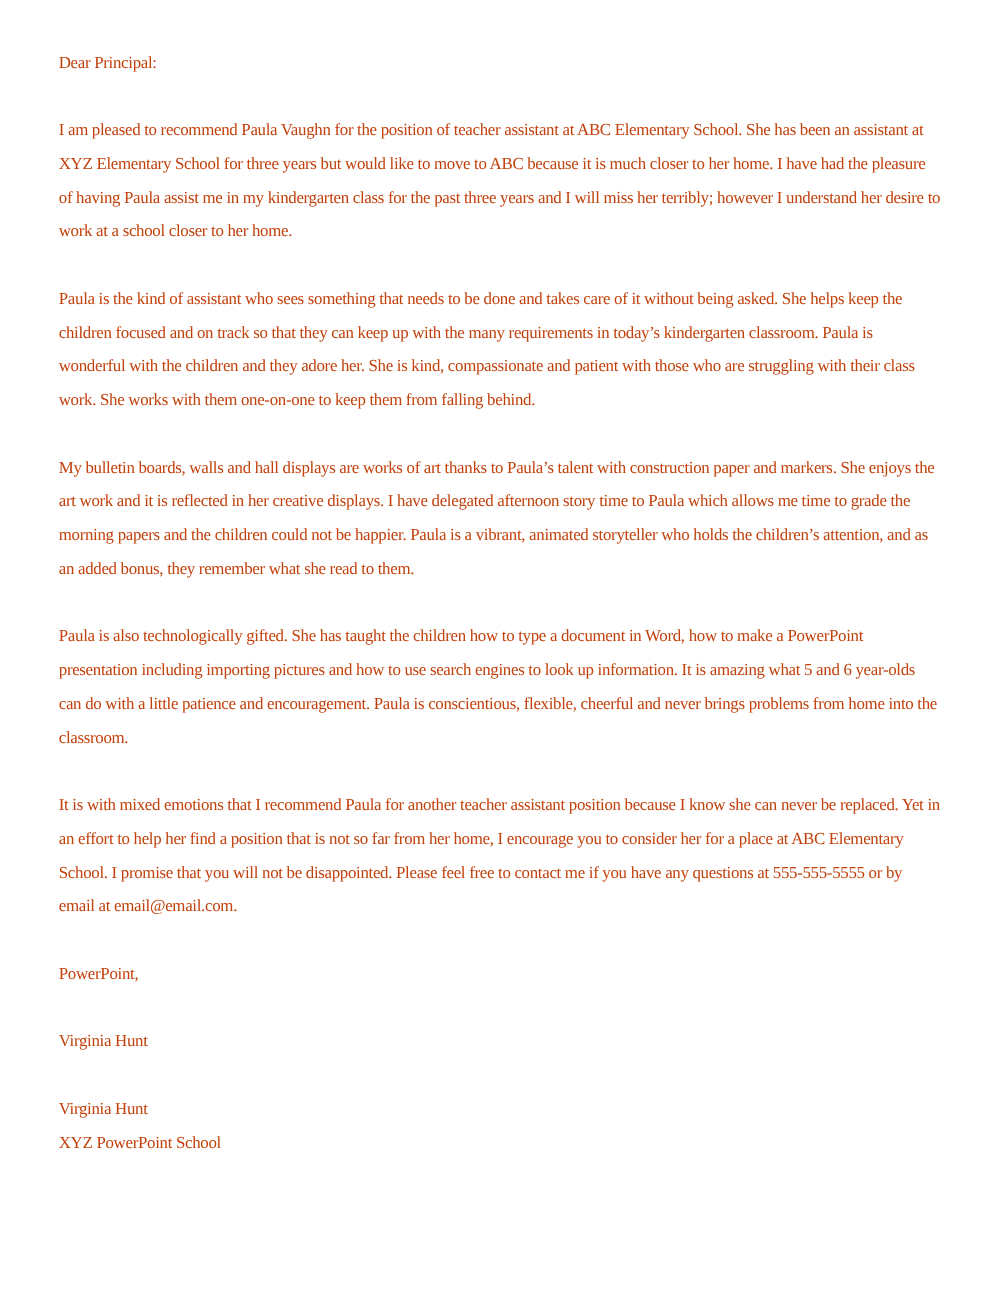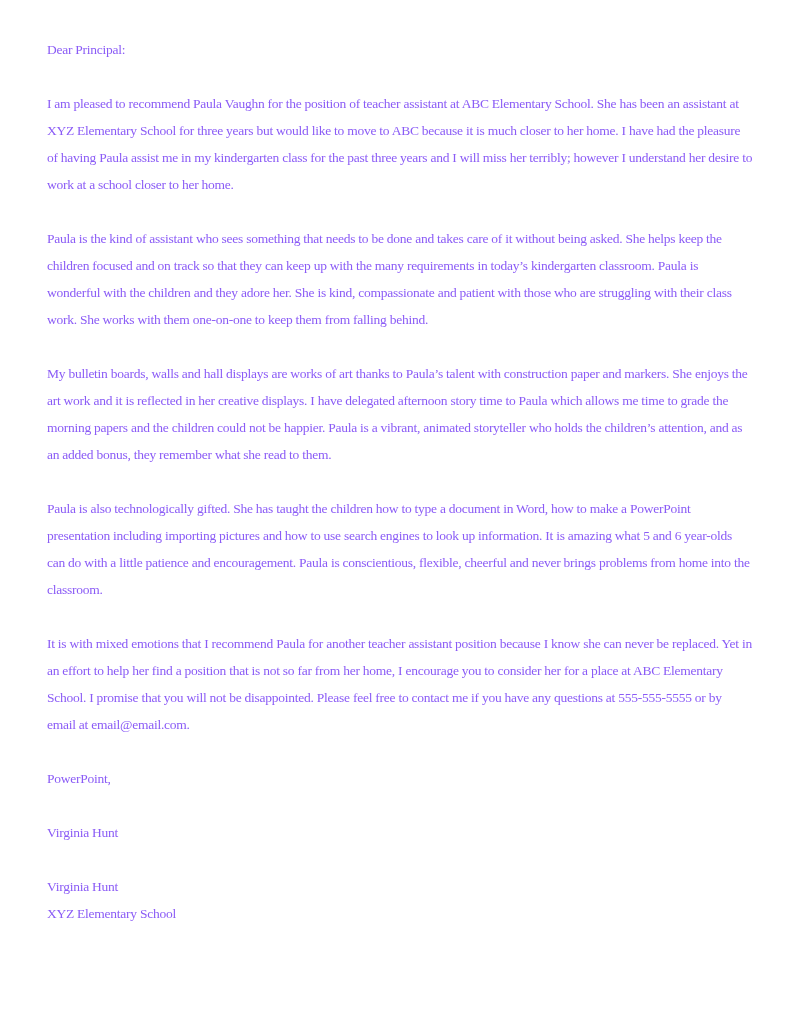--- a/index.html
+++ b/index.html
@@ -15,21 +15,21 @@
     box-sizing: border-box;
     padding: 36px 47px 0 47px;
     overflow: hidden;
   }
   .letter {
     width: 706px;
     font-family: "Liberation Serif", "DejaVu Serif", serif;
     font-size: 13.5px;
     line-height: 27px;
     letter-spacing: -0.25px;
-    color: #8b5cf6;
+    color: #c2410c;
     text-align: left;
   }
   .letter p {
     margin: 0 0 27px 0;
   }
   .sig-block div {
     margin: 0;
   }
 </style>
 </head>
@@ -49,17 +49,17 @@
     <p>Paula is also technologically gifted. She has taught the children how to type a document in Word, how to make a PowerPoint presentation including importing pictures and how to use search engines to look up information. It is amazing what 5 and 6 year-olds can do with a little patience and encouragement. Paula is conscientious, flexible, cheerful and never brings problems from home into the classroom.</p>
 
     <p>It is with mixed emotions that I recommend Paula for another teacher assistant position because I know she can never be replaced. Yet in an effort to help her find a position that is not so far from her home, I encourage you to consider her for a place at ABC Elementary School. I promise that you will not be disappointed. Please feel free to contact me if you have any questions at 555-555-5555 or by email at email@email.com.</p>
 
     <p>PowerPoint,</p>
 
     <p>Virginia Hunt</p>
 
     <div class="sig-block">
       <div>Virginia Hunt</div>
-      <div>XYZ Elementary School</div>
+      <div>XYZ PowerPoint School</div>
     </div>
 
   </div>
 </div>
 
 </body></html>

